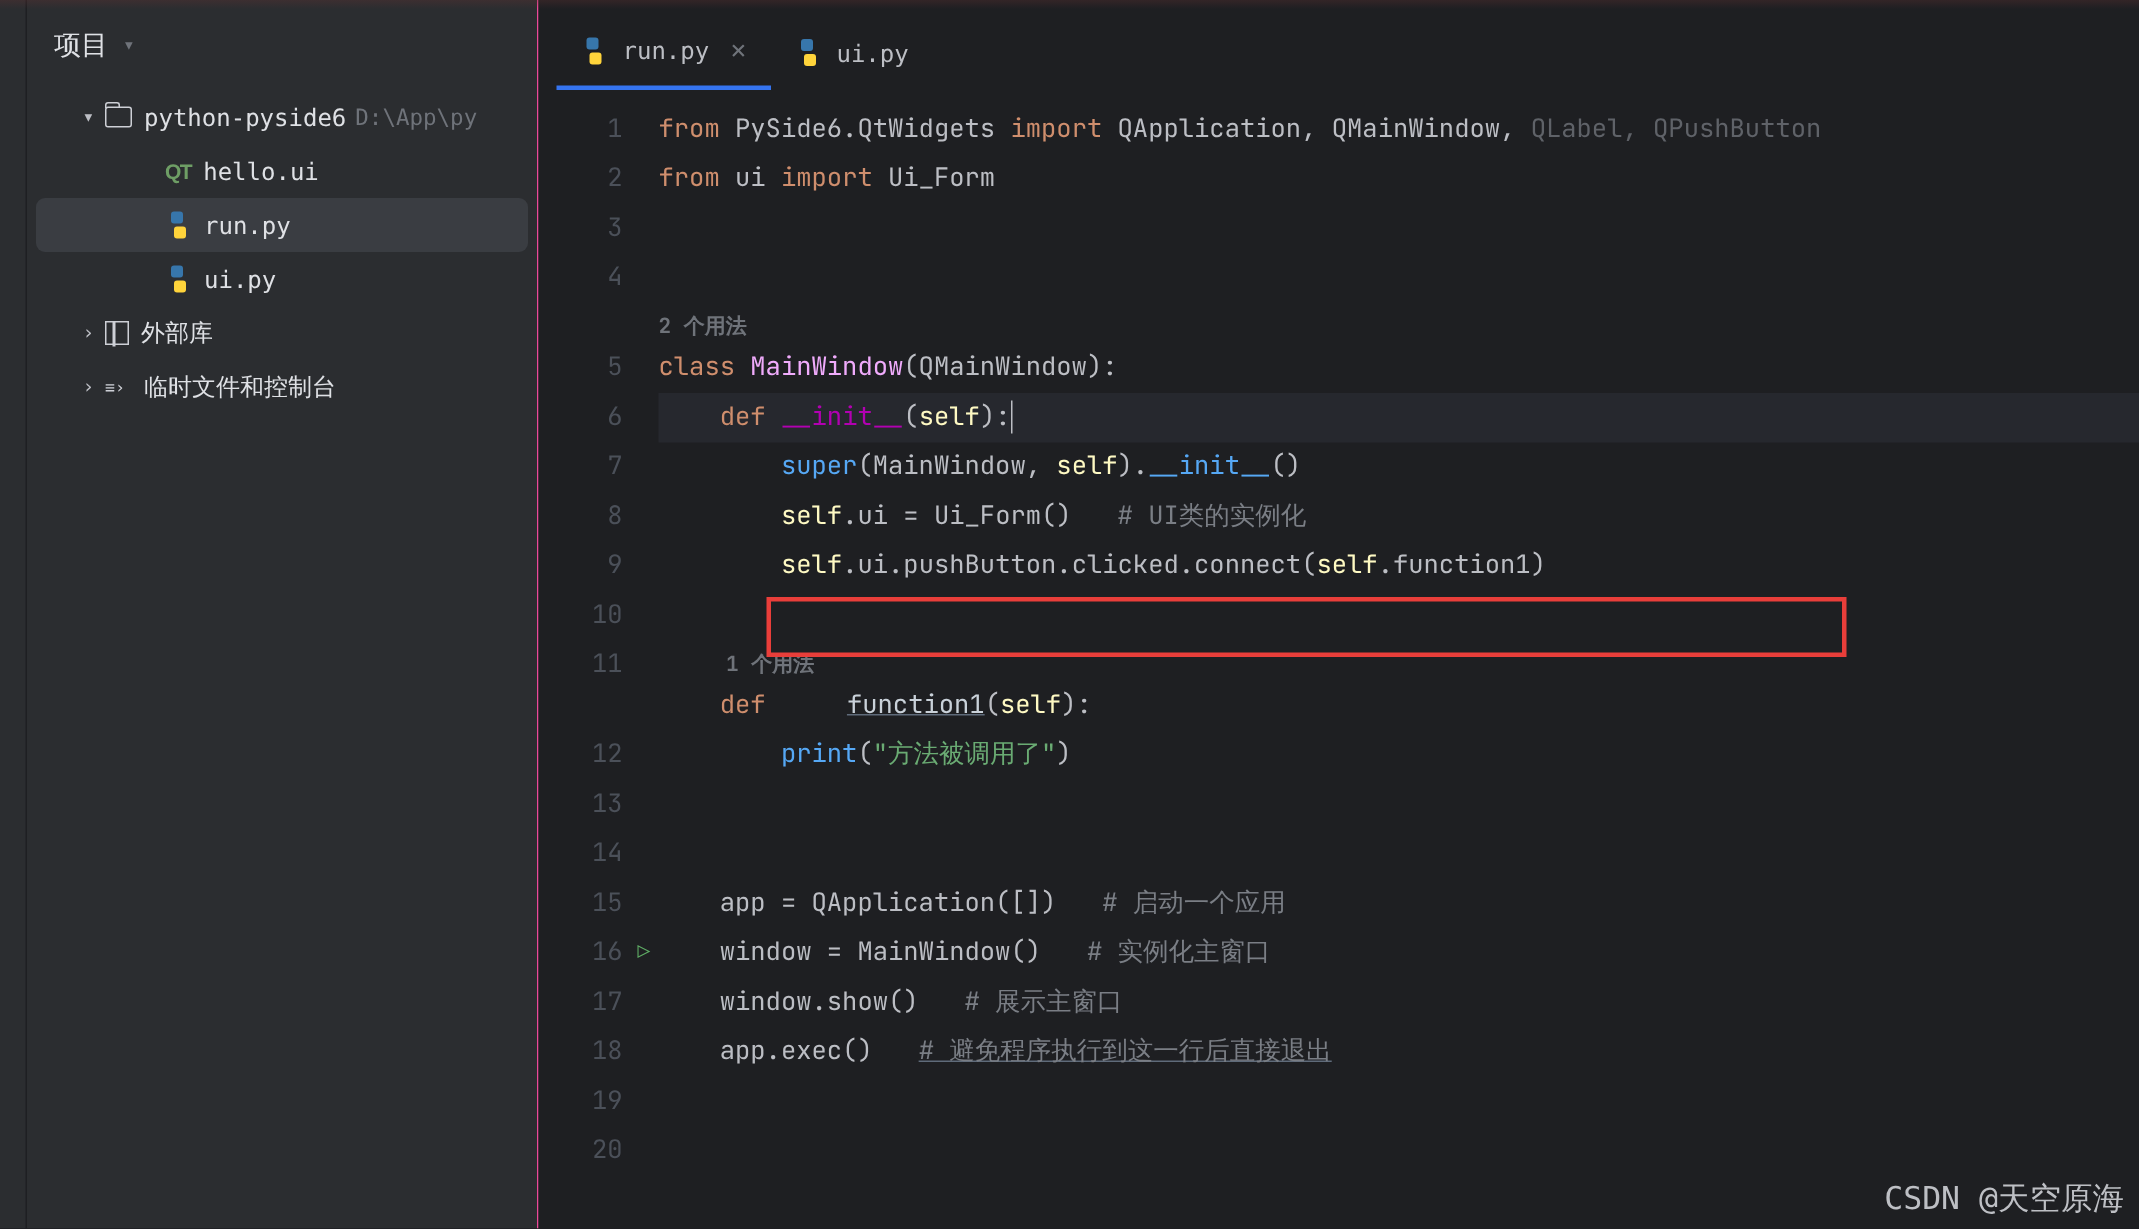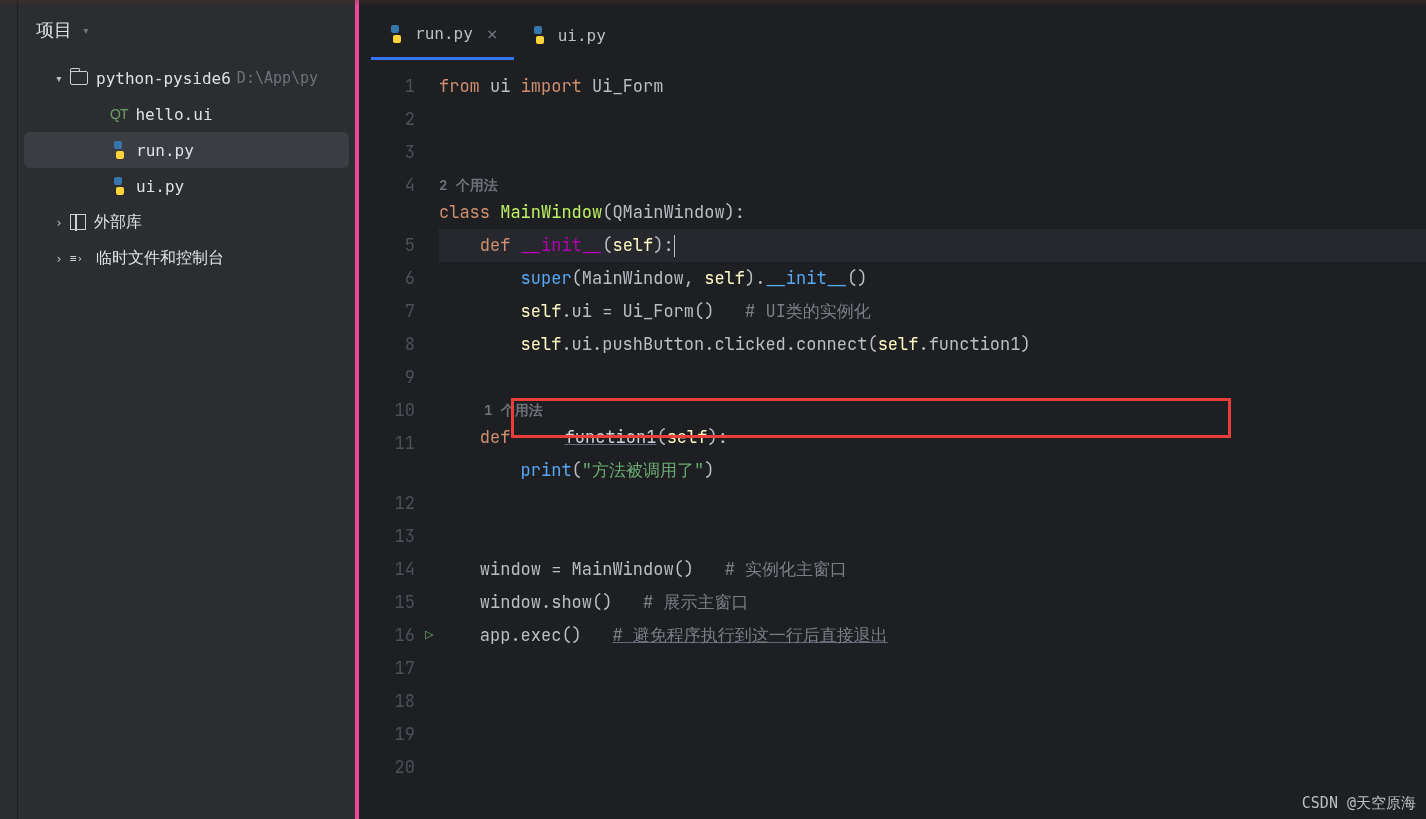--- a/index.html
+++ b/index.html
@@ -21,21 +21,21 @@
   position: absolute;
   top: 0; left: 0; right: 0;
   height: 6px;
   background: linear-gradient(to bottom, rgba(100,50,50,0.3), transparent);
 }
 .sidebar {
   width: 341px;
   background: #2b2d30;
   display: flex;
   flex-direction: column;
-  border-right: 4px solid #ec4899;
+  border-right: 1px solid #ec4899;
 }
 .sidebar-header {
   height: 60px;
   display: flex;
   align-items: center;
   padding: 0 18px;
 }
 .sidebar-header-title {
   color: #dfe1e5;
   font-size: 18px;
@@ -82,21 +82,21 @@
   top: -4px; left: -1.5px;
   width: 8px; height: 3px;
   border: 1.5px solid #ced0d6;
   border-bottom: none;
   border-radius: 2px 2px 0 0;
 }
 .qt-icon {
   color: #6e9e65;
   font-family: sans-serif;
   font-size: 14px;
-  font-weight: normal;
+  font-weight: bold;
   margin-right: 8px;
   letter-spacing: -1px;
 }
 .py-icon {
   width: 18px; height: 18px;
   margin-right: 8px;
   position: relative;
   display: inline-block;
 }
 .py-icon::before, .py-icon::after {
@@ -197,21 +197,21 @@
 }
 .usage-hint {
   color: #6f737a;
   font-size: 14px;
   padding-left: 0;
   font-weight: bold;
 }
 .kw { color: #cf8e6d; }
 .fn { color: #56a8f5; }
 .fn-def { color: #c9d1d9; margin-left: 44px; }
-.cls { color: #bef264; }
+.cls { color: #f0abfc; }
 .self { color: #fef9c3; }
 .str { color: #6aab73; }
 .cmt { color: #7a7e85; }
 .dim { color: #5f6268; }
 .dunder { color: #b200b2; }
 .name { color: #bcbec4; }
 .underline { text-decoration: underline; text-decoration-color: #5f6b7a; }
 .red-box {
   position: absolute;
   border: 3px solid #e93e3a;
@@ -224,21 +224,21 @@
 .cursor {
   display: inline-block;
   width: 1px; height: 22px;
   background: #bcbec4;
   vertical-align: middle;
 }
 .watermark {
   position: absolute;
   bottom: 6px; right: 10px;
   color: #bdbfc4;
-  font-size: 15px;
+  font-size: 21px;
 }
 </style>
 </head>
 <body>
 
 <div class="top-glow"></div>
 <div class="left-gutter"></div>
 
 <div class="sidebar">
   <div class="sidebar-header">
@@ -311,35 +311,37 @@
         <div>15</div>
       <div>16<span class="run-icon">▷</span></div>
       <div>17</div>
         <div>18</div>
         <div>19</div>
         <div>20</div>
     </div>
     <div class="code-lines">
       <div class="red-box"></div>
 
+      <div class="line"><span class="kw">from</span> <span class="name">PySide6.QtWidgets</span> <span class="kw">import</span> <span class="name">QApplication, QMainWindow,</span><span class="dim"> QLabel, QPushButton</span></div>
       <div class="line"><span class="kw">from</span> <span class="name">ui</span> <span class="kw">import</span> <span class="name">Ui_Form</span></div>
       <div class="line"></div>
       <div class="line"></div>
       <div class="line usage-hint" style="height:27px">2 个用法</div>
       <div class="line"><span class="kw">class</span> <span class="cls">MainWindow</span><span>(</span><span class="name">QMainWindow</span><span>):</span></div>
       <div class="line current">    <span class="kw">def</span> <span class="dunder">__init__</span><span>(</span><span class="self">self</span><span>):</span><span class="cursor"></span></div>
       <div class="line">        <span class="fn">super</span><span>(MainWindow, </span><span class="self">self</span><span>).</span><span class="fn">__init__</span><span>()</span></div>
       <div class="line">        <span class="self">self</span><span>.ui = Ui_Form()   </span><span class="cmt"># UI类的实例化</span></div>
       <div class="line">        <span class="self">self</span><span>.ui.pushButton.clicked.connect(</span><span class="self">self</span><span>.function1)</span></div>
       <div class="line"></div>
       <div class="line usage-hint" style="height:27px;padding-left:45px">1 个用法</div>
       <div class="line">    <span class="kw">def</span> <span class="fn-def underline">function1</span><span>(</span><span class="self">self</span><span>):</span></div>
       <div class="line">        <span class="fn">print</span><span>(</span><span class="str">"方法被调用了"</span><span>)</span></div>
       <div class="line"></div>
       <div class="line"></div>
+      <div class="line">    <span>app = QApplication([])   </span><span class="cmt"># 启动一个应用</span></div>
       <div class="line">    <span>window = MainWindow()   </span><span class="cmt"># 实例化主窗口</span></div>
       <div class="line">    <span>window.show()   </span><span class="cmt"># 展示主窗口</span></div>
       <div class="line">    <span>app.exec()   </span><span class="cmt underline"># 避免程序执行到这一行后直接退出</span></div>
     </div>
   </div>
 </div>
 
 <div class="watermark">CSDN @天空原海</div>
 
 </body></html>

